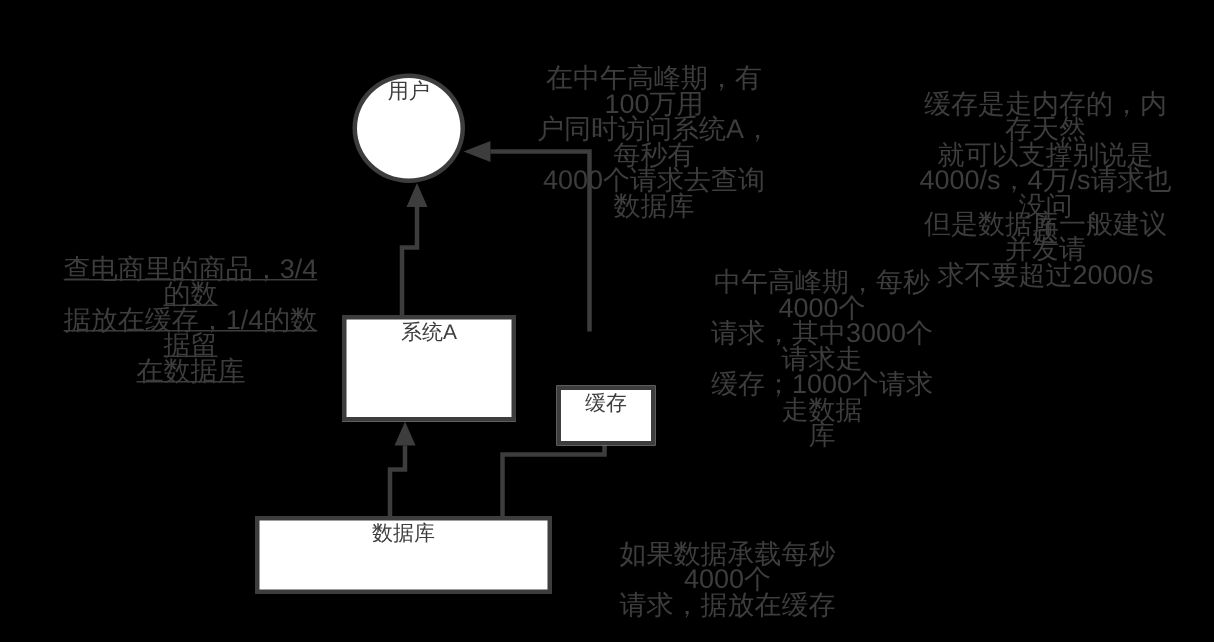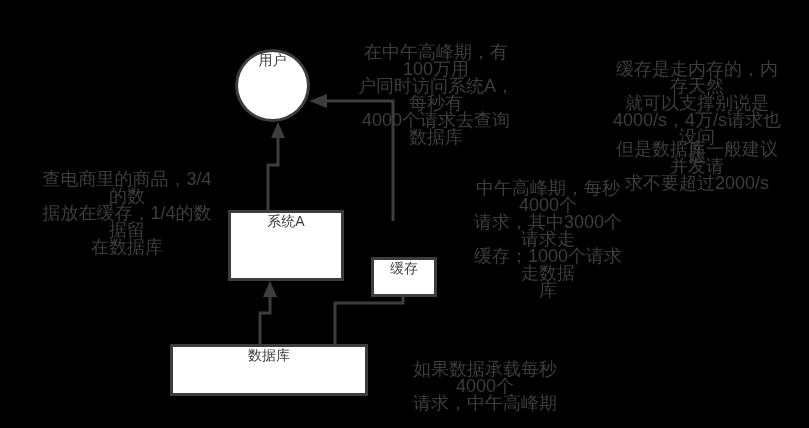--- a/index.html
+++ b/index.html
@@ -97,26 +97,26 @@
 4000个请求去查询数据库</div>
 
   <div class="note" style="left:612px; top:61px; width:170px;">缓存是走内存的，内存天然
 就可以支撑别说是
 4000/s，4万/s请求也没问
 题</div>
 
   <div class="note" style="left:612px; top:141px; width:170px;">但是数据库一般建议并发请
 求不要超过2000/s</div>
 
-  <div class="note" style="left:42px; top:171px; width:170px;">查电商里的商品，3/4的数
+  <div class="note" style="left:42px; top:171px; width:170px;text-decoration:underline;">查电商里的商品，3/4的数
 据放在缓存，1/4的数据留
 在数据库</div>
 
   <div class="note" style="left:468px; top:180px; width:160px;">中午高峰期，每秒4000个
 请求，其中3000个请求走
 缓存；1000个请求走数据
 库</div>
 
 
   <div class="note" style="left:405px; top:361px; width:160px;">如果数据承载每秒4000个
-请求，中午高峰期</div>
+请求，据放在缓存</div>
 
 </div>
 
 </body></html>

